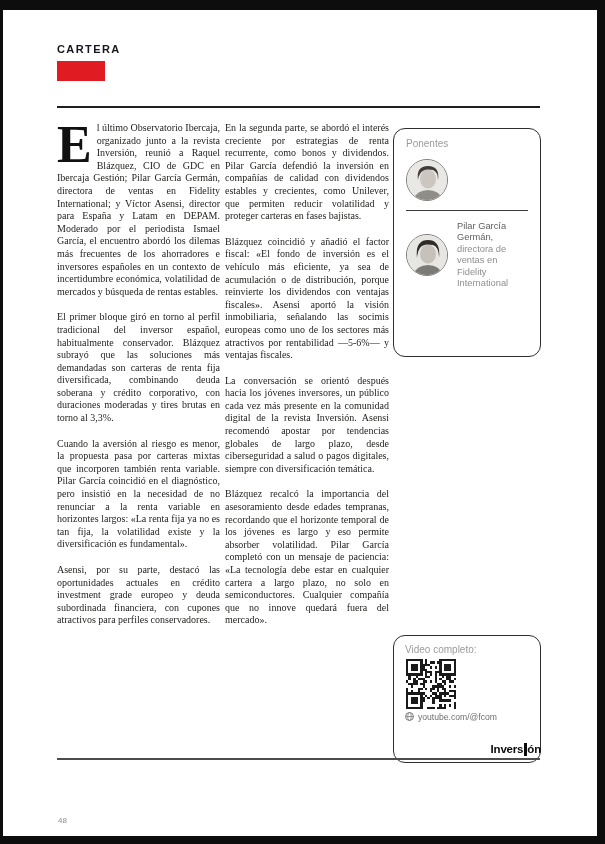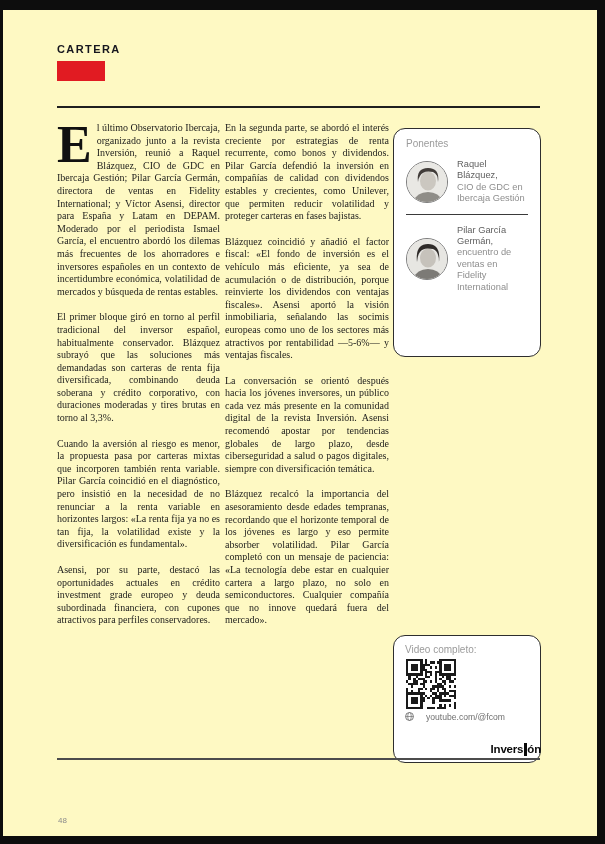--- a/index.html
+++ b/index.html
@@ -4,21 +4,21 @@
 <style>
   * { box-sizing: border-box; }
   html,body { margin:0; padding:0; }
   body {
     width:605px; height:844px; position:relative;
     background:#0d0d0d;
     font-family:"Liberation Serif", serif;
   }
   .page {
     position:absolute; left:3px; top:10px; width:594px; height:826px;
-    background:#fef9c3; overflow:hidden;
+    background:#ffffff; overflow:hidden;
   }
   
   .section-label {
     position:absolute; left:54px; top:33px;
     font-family:"Liberation Sans", sans-serif; font-weight:bold;
     font-size:11px; letter-spacing:1.4px; color:#16161e;
   }
   .red-block { position:absolute; left:54px; top:51px; width:48px; height:20px; }
   .header-rule { position:absolute; left:54px; top:96px; width:483px; height:1.6px; background:#1f1f1f; }
 
@@ -50,21 +50,21 @@
     width:42px; height:42px; flex:0 0 42px; border-radius:50%;
     border:1px solid #7d7d7d; overflow:hidden; background:#ececea;
   }
   .speaker-text { font-family:"Liberation Sans", sans-serif; font-size:9.3px; line-height:11.4px; }
   .speaker-name { color:#5f5f5f; }
   .speaker-role { color:#8e8e8e; }
 
   .video-panel { top:625px; height:128px; padding:8px 11px 6px 11px; }
   #qr { display:block; margin:4px 0 3px 1px; }
   .video-link-row {
-    display:flex; align-items:flex-start; gap:12px;
+    display:flex; align-items:flex-start; gap:4px;
     font-family:"Liberation Sans", sans-serif; font-size:8.6px; color:#6f6f6f;
   }
 
   
   .footer-rule { position:absolute; left:54px; top:748px; width:483px; height:2.4px; background:#4c4c4c; }
   .page-number {
     position:absolute; left:55px; top:806px;
     font-family:"Liberation Sans", sans-serif; font-size:8px; color:#8c8c8c;
   }
   .magazine-logo {
@@ -104,39 +104,35 @@
     <div class="panel-title">Ponentes</div>
 
     <div class="speaker-row">
       <div class="avatar">
         <svg width="42" height="42" viewBox="0 0 42 42">
           <rect width="42" height="42" fill="#e9e8e4"></rect>
           <path d="M5 42 Q9 30 21 30 Q33 30 37 42 Z" fill="#8f8d88"></path>
           <ellipse cx="21" cy="19" rx="8" ry="9.5" fill="#cbc7c0"></ellipse>
           <path d="M11 20 Q9 6 21 6 Q33 6 31 20 Q31 12 26 10 Q16 8 13 14 Q11.5 16 11 20 Z" fill="#413c39"></path>
         </svg>
-      </div>
-      <div class="speaker-text">
-        <div class="speaker-name">Raquel Blázquez,</div>
-        <div class="speaker-role">CIO de GDC en Ibercaja Gestión</div>
       </div>
     </div>
 
     <div class="speaker-row divided">
       <div class="avatar">
         <svg width="42" height="42" viewBox="0 0 42 42">
           <rect width="42" height="42" fill="#e7e6e2"></rect>
           <path d="M5 42 Q9 30 21 30 Q33 30 37 42 Z" fill="#7c7a76"></path>
           <ellipse cx="21" cy="19" rx="8" ry="9.5" fill="#c6c2bb"></ellipse>
           <path d="M10 23 Q8 5 21 5 Q34 5 32 23 Q32 12 26 10 Q16 8 13 13 Q10.5 16 10 23 Z" fill="#2f2b29"></path>
         </svg>
       </div>
       <div class="speaker-text">
         <div class="speaker-name">Pilar García Germán,</div>
-        <div class="speaker-role">encuentro de ventas en Fidelity International</div>
+        <div class="speaker-role">directora de ventas en Fidelity International</div>
       </div>
     </div>
 
   </div>
 
   <div class="panel video-panel">
     <div class="panel-title">Video completo:</div>
     <svg id="qr" width="50" height="50" viewBox="0 0 21 21" shape-rendering="crispEdges">
         <rect x="0" y="0" width="1" height="1" fill="#1a1a1a"></rect>
         <rect x="1" y="0" width="1" height="1" fill="#1a1a1a"></rect>

